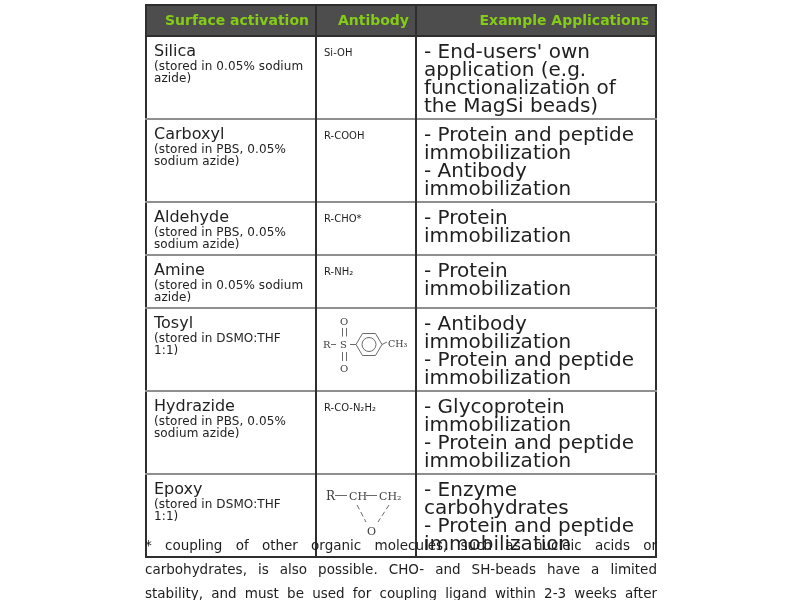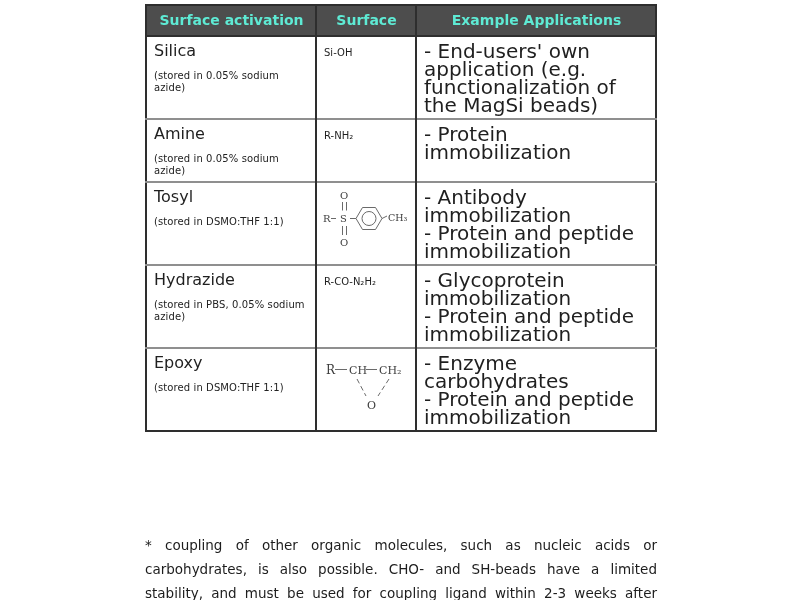--- a/index.html
+++ b/index.html
@@ -20,24 +20,24 @@
     position: absolute;
     left: 145px;
     top: 4px;
     width: 510px;
     border-collapse: collapse;
     border: 2px solid #2e2e2e;
     table-layout: fixed;
   }
   table.surface-table th {
     background: #4d4d4d;
-    color: #5eead4;
+    color: #84cc16;
     font-size: 14px;
     font-weight: bold;
-    text-align: center;
+    text-align: right;
     padding: 4px 6px 5px 7px;
     height: 20px;
     border-left: 2px solid #2e2e2e;
     border-bottom: 2px solid #2e2e2e;
   }
   table.surface-table th:first-child { border-left: none; }
   table.surface-table td {
     vertical-align: top;
     padding: 5px 7px 4px 7px;
     border-left: 2px solid #2e2e2e;
@@ -57,24 +57,24 @@
   tbody tr:nth-child(6) { height: 68px; }
   tbody tr:nth-child(7) { height: 60px; }
   tbody tr:nth-child(8) { height: 71px; font-style: italic; }
 
   .act-name {
     font-size: 16px;
     line-height: 17px;
     color: #1f1f1f;
   }
   .storage-note {
-    font-size: 10px;
+    font-size: 12px;
     line-height: 12px;
     color: #222222;
-    margin-top: 11px;
+    margin-top: 1px;
     letter-spacing: 0.1px;
   }
   .formula-text {
     font-size: 10px;
     color: #1f1f1f;
     white-space: nowrap;
   }
   .app-item {
     font-size: 20px;
     line-height: 18px;
@@ -112,40 +112,65 @@
 
   <table class="surface-table">
     <colgroup>
       <col style="width:170px">
       <col style="width:100px">
       <col style="width:240px">
     </colgroup>
     <thead>
       <tr>
         <th>Surface activation</th>
-        <th>Surface</th>
+        <th>Antibody</th>
         <th>Example Applications</th>
       </tr>
     </thead>
     <tbody>
 
       <tr>
         <td>
           <div class="act-name">Silica</div>
           <div class="storage-note">(stored in 0.05% sodium azide)</div>
         </td>
         <td>
           <span class="formula-text">Si-OH</span>
         </td>
         <td>
           <div class="app-item">- End-users' own application (e.g. functionalization of the MagSi beads)</div>
         </td>
       </tr>
 
-
+      <tr>
+        <td>
+          <div class="act-name">Carboxyl</div>
+          <div class="storage-note">(stored in PBS,  0.05% sodium azide)</div>
+        </td>
+        <td>
+          <span class="formula-text">R-COOH</span>
+        </td>
+        <td>
+          <div class="app-item">- Protein and peptide immobilization</div>
+          <div class="app-item">- Antibody immobilization</div>
+        </td>
+      </tr>
+
+      <tr>
+        <td>
+          <div class="act-name">Aldehyde</div>
+          <div class="storage-note">(stored in PBS,  0.05% sodium azide)</div>
+        </td>
+        <td>
+          <span class="formula-text">R-CHO*</span>
+        </td>
+        <td>
+          <div class="app-item">- Protein immobilization</div>
+        </td>
+      </tr>
 
       <tr>
         <td>
           <div class="act-name">Amine</div>
           <div class="storage-note">(stored in 0.05% sodium azide)</div>
         </td>
         <td>
           <span class="formula-text">R-NH₂</span>
         </td>
         <td>

